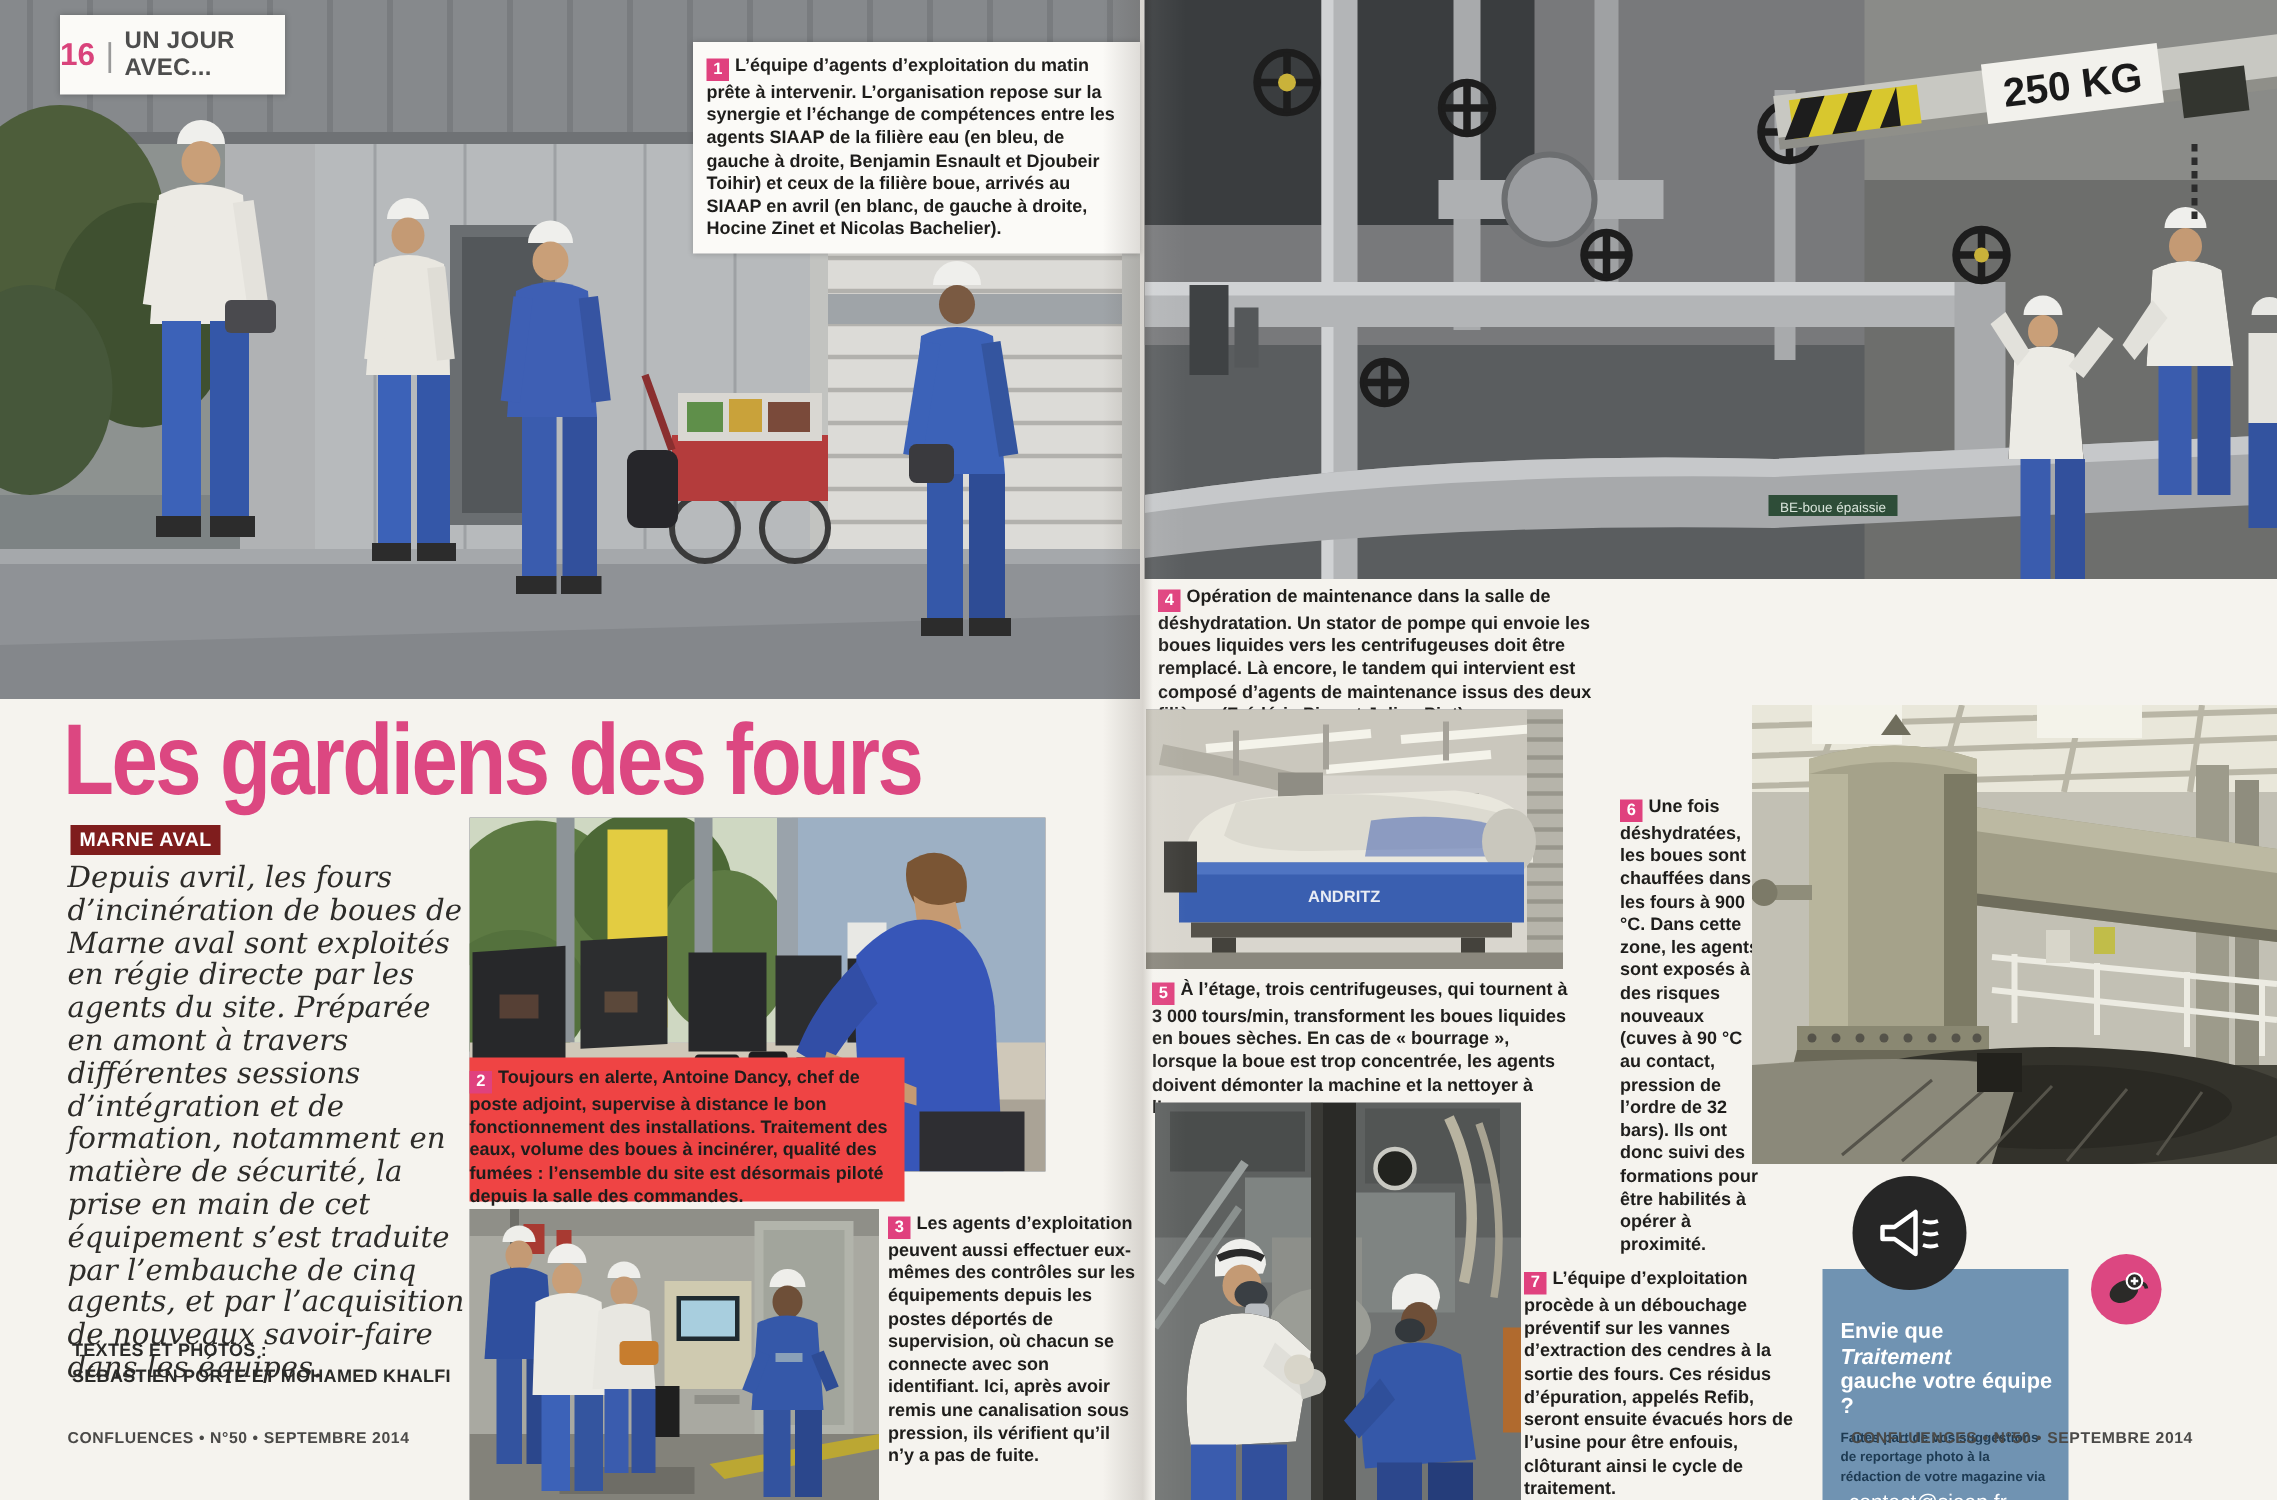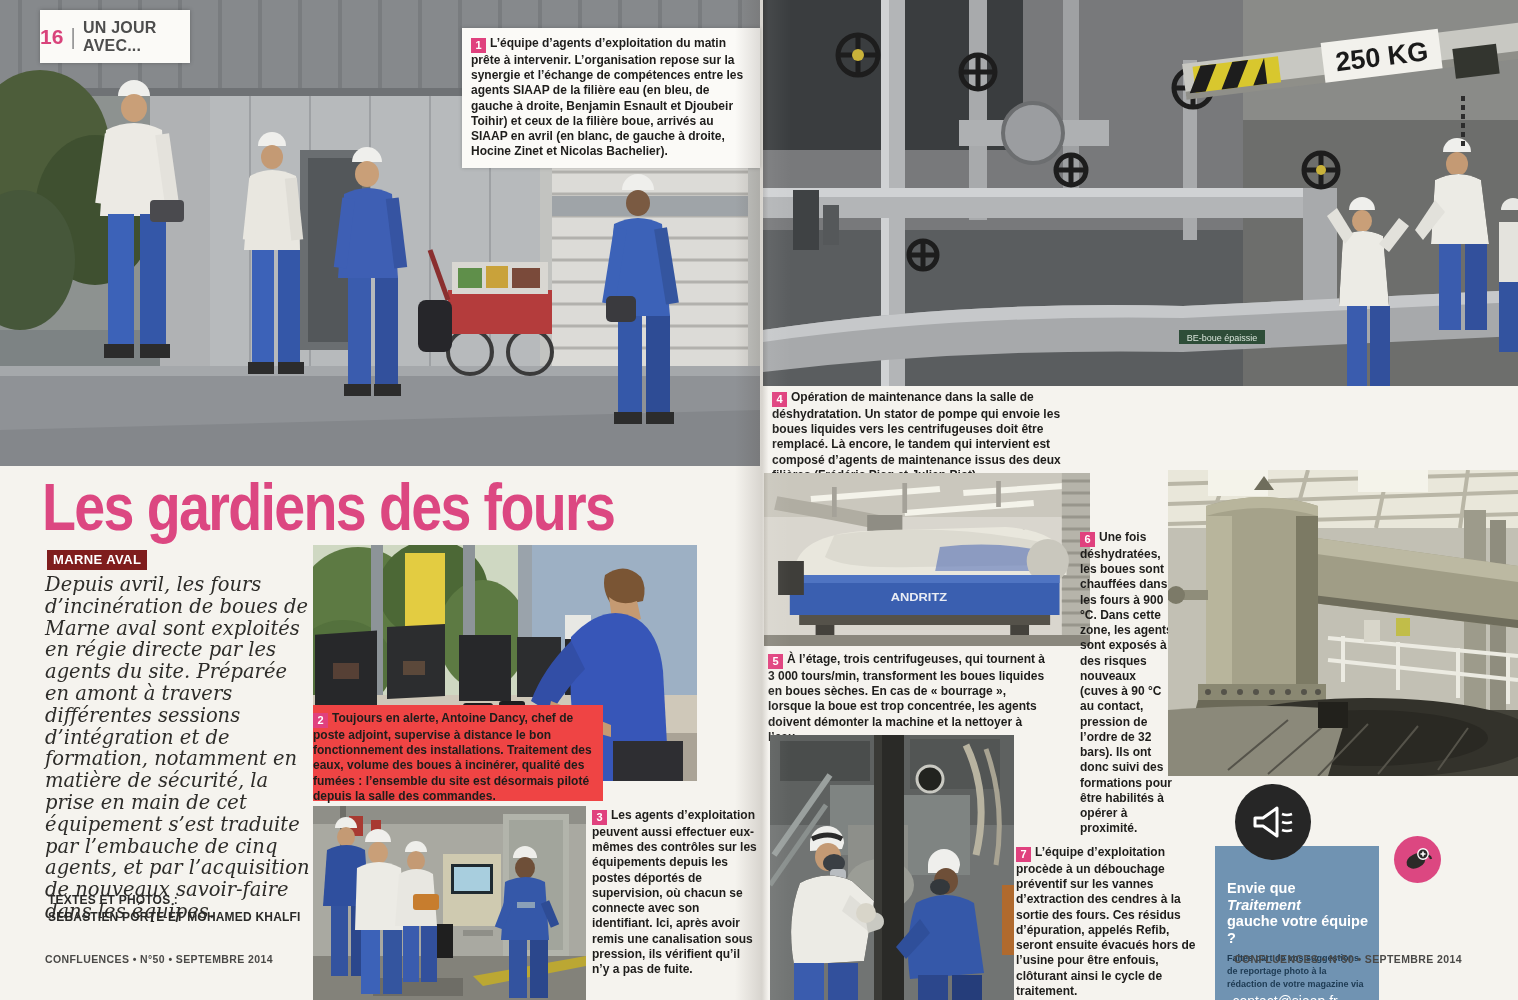--- a/index.html
+++ b/index.html
@@ -418,21 +418,21 @@
     </g>
 
     <path d="M700 96 V150" stroke="#2c2c2c" stroke-width="4" stroke-dasharray="5 4"></path>
   </svg>
 </div>
 
 <div class="cap" style="left:772px;top:390px;width:296px;font-size:12px;">
   <span class="badge">4</span><span>Opération de maintenance dans la salle de déshydratation. Un stator de pompe qui envoie les boues liquides vers les centrifugeuses doit être remplacé. Là encore, le tandem qui intervient est composé d’agents de maintenance issus des deux filières (Frédéric Picq et Julien Piot).</span>
 </div>
 
-<div class="photo" style="left:764px;top:473px;width:326px;height:173px;">
+<div class="photo" style="left:764px;top:473px;width:278px;height:173px;">
   <svg viewBox="0 0 278 173" preserveAspectRatio="none">
     <rect width="278" height="173" fill="#d9d6ce"></rect>
     <rect width="278" height="44" fill="#cac7bd"></rect>
     <g stroke="#f4f3ea" stroke-width="6">
       <path d="M40 26 L150 16"></path>
         <path d="M120 40 L230 30"></path>
         <path d="M170 20 L268 12"></path>
     </g>
     <path d="M10 30 Q60 40 110 52" stroke="#b0ada2" stroke-width="14" fill="none"></path>
     <rect x="88" y="42" width="30" height="34" fill="#8f8d84"></rect>

